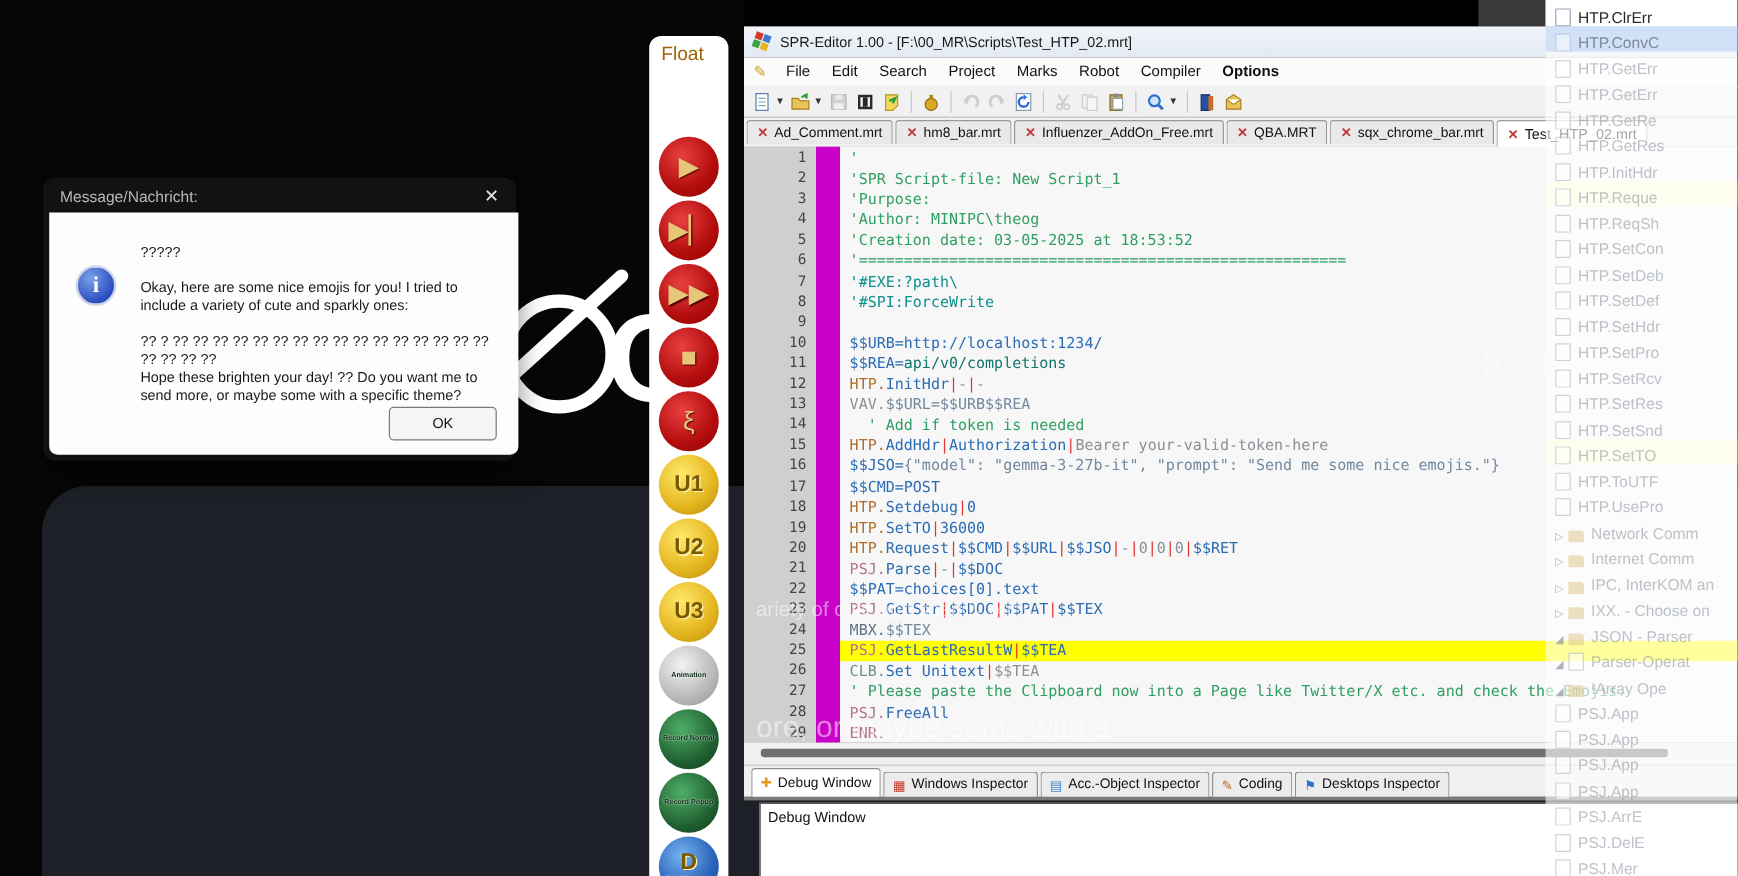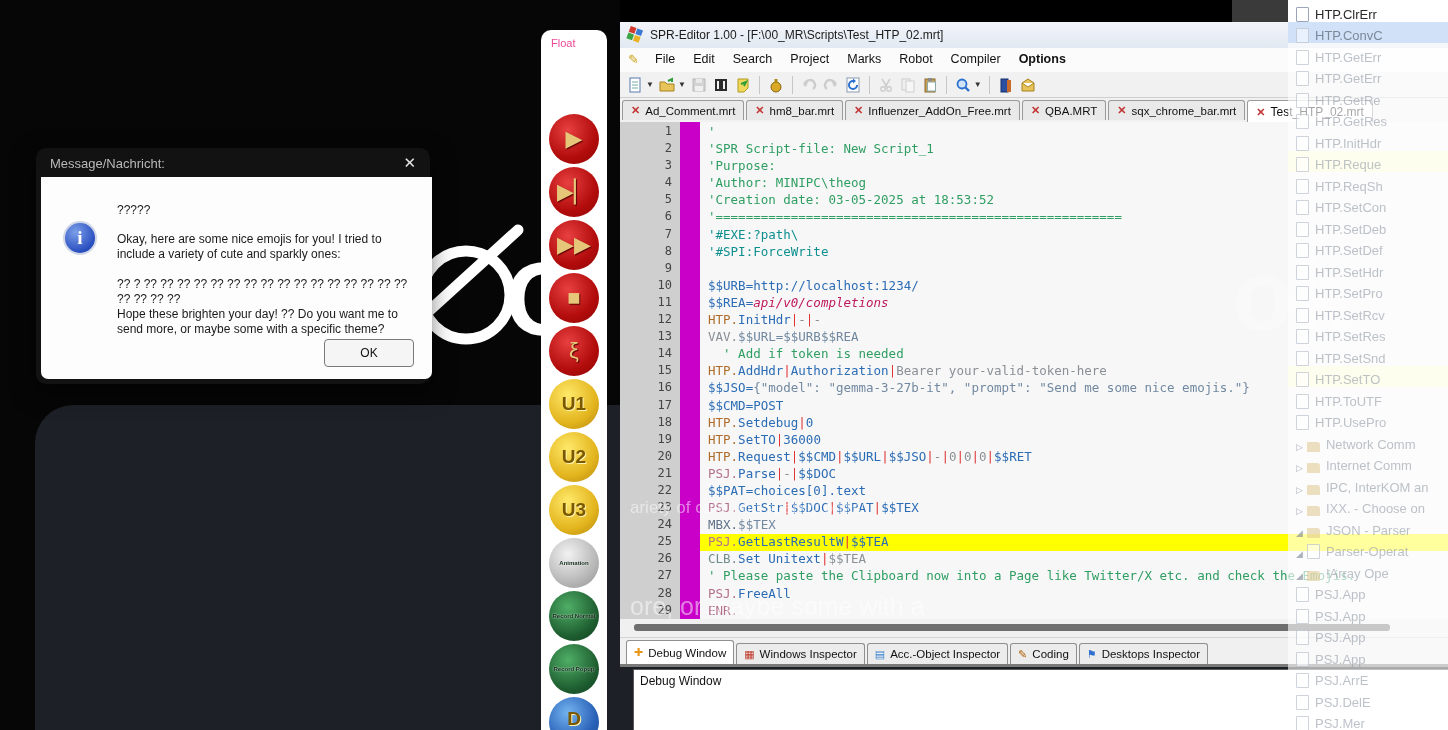--- a/index.html
+++ b/index.html
@@ -27,21 +27,21 @@
   .dlg-text{left:76px;color:#1a1a1a;font-size:12px;line-height:15px;width:300px;}
   #dlg-q{top:26px;}
   #dlg-p1{top:55px;}
   #dlg-qline{top:100px;}
   #dlg-p2{top:130px;}
   #ok-button{right:18px;bottom:12px;width:88px;height:26px;background:#f5f5f5;border:1px solid #7a7a7a;
              border-radius:4px;font-size:12px;text-align:center;line-height:26px;color:#111;}
 
   
   #float-panel{left:541px;top:30px;width:66px;height:700px;background:#fff;border-radius:10px 10px 0 0;}
-  #float-title{left:10px;top:7px;color:#ec4899;font-size:11px;}
+  #float-title{left:10px;top:7px;color:#a16207;font-size:16px;}
   #float-buttons{left:8px;top:84px;width:50px;}
   .fbtn{width:50px;height:50px;border-radius:50%;margin-bottom:3px;position:relative;
         display:flex;align-items:center;justify-content:center;flex-direction:column;}
   .fbtn.red{background:radial-gradient(circle at 38% 32%,#e84040,#b30c0c 60%,#8e0505);}
   .fbtn.gold{background:radial-gradient(circle at 38% 32%,#ffe96a,#e3b51e 60%,#b5870c);}
   .fbtn.silver{background:radial-gradient(circle at 38% 32%,#f2f2f2,#b9b9b9 60%,#8f8f8f);}
   .fbtn.green{background:radial-gradient(circle at 38% 32%,#4fae66,#1d5c2f 65%,#12401f);}
   .fbtn.blue{background:radial-gradient(circle at 38% 32%,#74b4f0,#2a62b8 60%,#1c4a92);}
   .fglyph{color:#e6c77a;font-size:22px;line-height:1;text-shadow:1px 1px 1px #5a0000;}
   .fbig{color:#7a5800;font-size:19px;font-weight:bold;text-shadow:1px 1px 0 #fff3b0;}
@@ -358,21 +358,21 @@
         <div class="cline"><span style="color: rgb(47, 158, 98);">'</span></div>
         <div class="cline"><span style="color: rgb(47, 158, 98);">'SPR Script-file: New Script_1</span></div>
         <div class="cline"><span style="color: rgb(47, 158, 98);">'Purpose: </span></div>
         <div class="cline"><span style="color: rgb(47, 158, 98);">'Author: MINIPC\theog</span></div>
         <div class="cline"><span style="color: rgb(47, 158, 98);">'Creation date: 03-05-2025 at 18:53:52</span></div>
         <div class="cline"><span style="color: rgb(47, 158, 98);">'======================================================</span></div>
         <div class="cline"><span style="color: rgb(14, 143, 143);">'#EXE:?path\</span></div>
         <div class="cline"><span style="color: rgb(14, 143, 143);">'#SPI:ForceWrite</span></div>
         <div class="cline"></div>
         <div class="cline"><span style="color: rgb(43, 108, 181);">$$URB=</span><span style="color: rgb(43, 108, 181);">http://localhost:1234/</span></div>
-        <div class="cline"><span style="color: rgb(43, 108, 181);">$$REA=</span><span style="color: #be185d; font-style: italic;">api/v0/completions</span></div>
+        <div class="cline"><span style="color: rgb(43, 108, 181);">$$REA=</span><span style="color: #0f766e;">api/v0/completions</span></div>
         <div class="cline"><span style="color: rgb(176, 108, 43);">HTP.</span><span style="color: rgb(43, 108, 181);">InitHdr</span><span style="color: rgb(224, 53, 53);">|</span><span style="color: rgb(138, 144, 150);">-</span><span style="color: rgb(224, 53, 53);">|</span><span style="color: rgb(138, 144, 150);">-</span></div>
         <div class="cline"><span style="color: rgb(138, 143, 150);">VAV.</span><span style="color: rgb(113, 136, 160);">$$URL=$$URB$$REA</span></div>
         <div class="cline"><span style="color: rgb(47, 158, 98);">  ' Add if token is needed</span></div>
         <div class="cline"><span style="color: rgb(176, 108, 43);">HTP.</span><span style="color: rgb(43, 108, 181);">AddHdr</span><span style="color: rgb(224, 53, 53);">|</span><span style="color: rgb(43, 108, 181);">Authorization</span><span style="color: rgb(224, 53, 53);">|</span><span style="color: rgb(138, 144, 150);">Bearer your-valid-token-here</span></div>
         <div class="cline"><span style="color: rgb(43, 108, 181);">$$JSO=</span><span style="color: rgb(113, 136, 160);">{"model": "gemma-3-27b-it", "prompt": "Send me some nice emojis."}</span></div>
         <div class="cline"><span style="color: rgb(43, 108, 181);">$$CMD=</span><span style="color: rgb(43, 108, 181);">POST</span></div>
         <div class="cline"><span style="color: rgb(176, 108, 43);">HTP.</span><span style="color: rgb(43, 108, 181);">Setdebug</span><span style="color: rgb(224, 53, 53);">|</span><span style="color: rgb(43, 108, 181);">0</span></div>
         <div class="cline"><span style="color: rgb(176, 108, 43);">HTP.</span><span style="color: rgb(43, 108, 181);">SetTO</span><span style="color: rgb(224, 53, 53);">|</span><span style="color: rgb(43, 108, 181);">36000</span></div>
         <div class="cline"><span style="color: rgb(176, 108, 43);">HTP.</span><span style="color: rgb(43, 108, 181);">Request</span><span style="color: rgb(224, 53, 53);">|</span><span style="color: rgb(43, 108, 181);">$$CMD</span><span style="color: rgb(224, 53, 53);">|</span><span style="color: rgb(43, 108, 181);">$$URL</span><span style="color: rgb(224, 53, 53);">|</span><span style="color: rgb(43, 108, 181);">$$JSO</span><span style="color: rgb(224, 53, 53);">|</span><span style="color: rgb(138, 144, 150);">-</span><span style="color: rgb(224, 53, 53);">|</span><span style="color: rgb(138, 144, 150);">0</span><span style="color: rgb(224, 53, 53);">|</span><span style="color: rgb(138, 144, 150);">0</span><span style="color: rgb(224, 53, 53);">|</span><span style="color: rgb(138, 144, 150);">0</span><span style="color: rgb(224, 53, 53);">|</span><span style="color: rgb(43, 108, 181);">$$RET</span></div>
         <div class="cline"><span style="color: rgb(181, 112, 141);">PSJ.</span><span style="color: rgb(43, 108, 181);">Parse</span><span style="color: rgb(224, 53, 53);">|</span><span style="color: rgb(138, 144, 150);">-</span><span style="color: rgb(224, 53, 53);">|</span><span style="color: rgb(43, 108, 181);">$$DOC</span></div>

